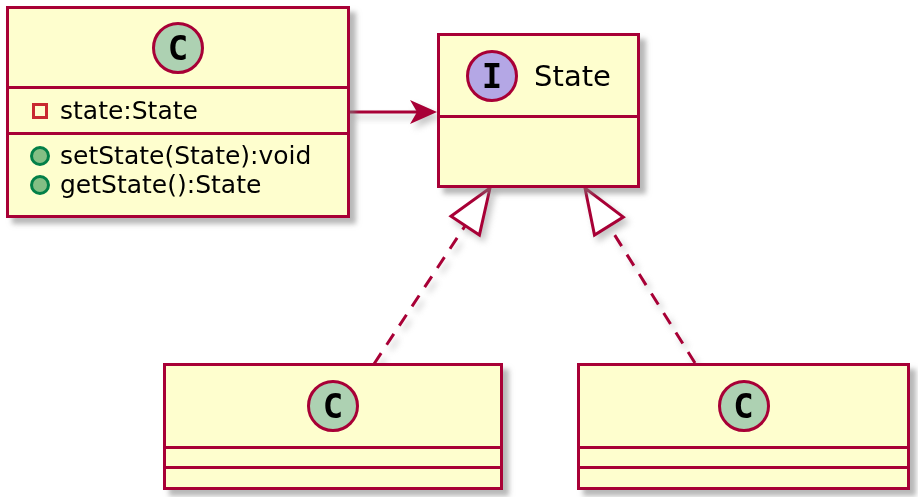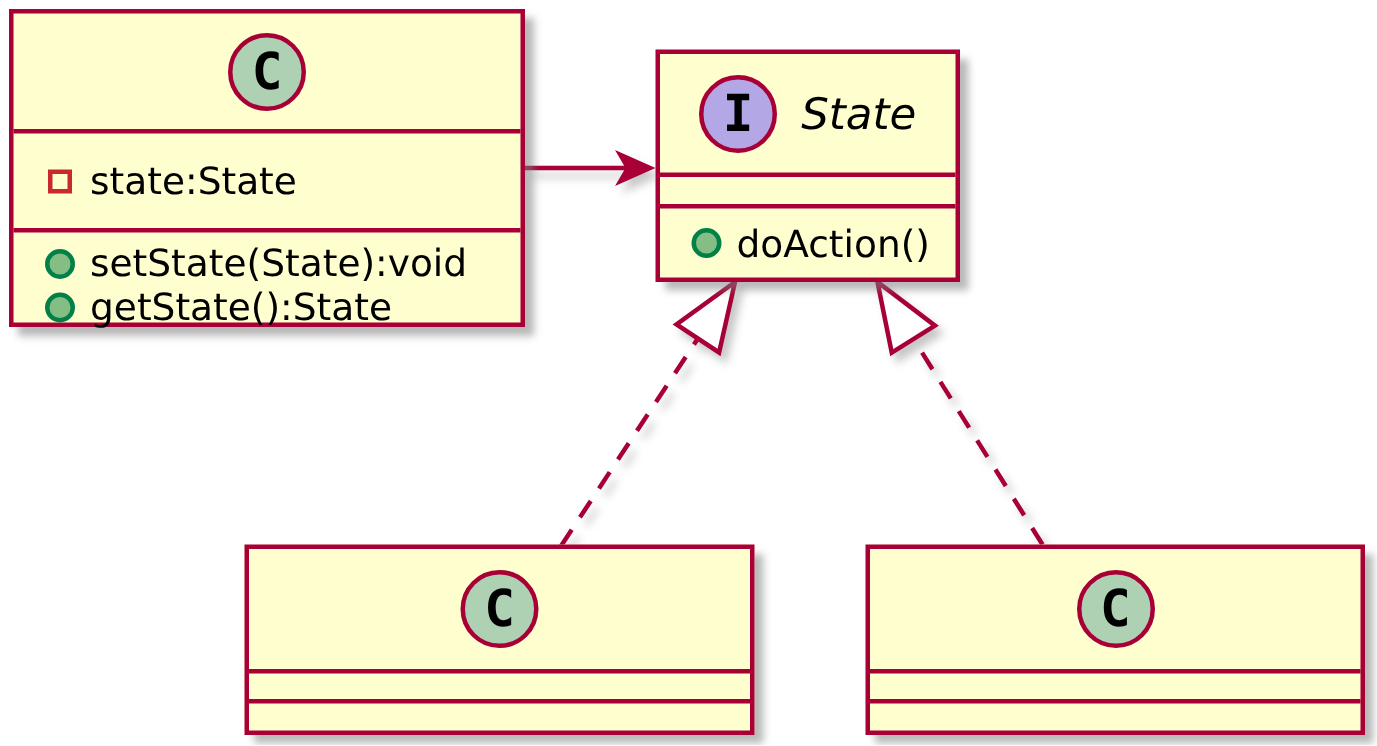--- a/index.html
+++ b/index.html
@@ -32,32 +32,32 @@
   .spot{
     box-sizing:border-box;width:52px;height:52px;border-radius:50%;
     border:3px solid var(--border);flex:0 0 auto;
     display:flex;align-items:center;justify-content:center;
     font-family:"DejaVu Sans Mono","Liberation Mono",monospace;font-weight:bold;
     font-size:34px;line-height:1;color:#000;
   }
   .spot.class{background:var(--class-spot);}
   .spot.interface{background:var(--interface-spot);}
   .uml-title{font-size:29px;white-space:nowrap;}
-  .uml-title.italic{font-style:italic;}
+  .uml-title.italic{}
   .uml-section{border-top:3px solid var(--border);box-sizing:border-box;flex:0 0 auto;}
   .uml-section.grow{flex:1 1 auto;}
   .member{display:flex;align-items:center;gap:10px;height:29px;padding-left:21px;font-size:25px;white-space:nowrap;}
   .dot{box-sizing:border-box;width:20px;height:20px;border-radius:50%;flex:0 0 auto;
        background:var(--method-fill);border:3px solid var(--method-border);}
   .sq{box-sizing:border-box;width:16px;height:16px;flex:0 0 auto;margin:0 2px;
       border:3px solid var(--field-border);background:transparent;}
 
   #box-context{left:6px;top:6px;width:344px;height:212px;}
   #box-context .uml-header{height:77px;}
-  #box-context .fields{height:66px;display:flex;align-items:center;}
+  #box-context .fields{height:46px;display:flex;align-items:center;}
   #box-context .methods{padding-top:6px;}
 
   #box-state{left:437px;top:33px;width:203px;height:155px;}
   #box-state .uml-header{height:79px;}
   #box-state .fields{height:21px;}
   #box-state .methods{display:flex;align-items:center;}
 
   #box-concrete-a{left:163px;top:363px;width:340px;height:127px;}
   #box-concrete-b{left:577px;top:363px;width:333px;height:127px;}
   #box-concrete-a .uml-header,#box-concrete-b .uml-header{height:80px;}
@@ -105,26 +105,20 @@
   </div>
 
   <div class="uml-box" id="box-state">
     <div class="uml-header">
       <span class="spot interface">
         <span>I</span>
       </span>
       <span class="uml-title italic">State</span>
     </div>
     <div class="uml-section fields"></div>
-    <div class="uml-section methods grow">
-      <div class="member">
-        <span class="dot"></span>
-        <span>doAction()</span>
-      </div>
-    </div>
   </div>
 
   <div class="uml-box" id="box-concrete-a">
     <div class="uml-header">
       <span class="spot class">
         <span>C</span>
       </span>
     </div>
     <div class="uml-section empty-1"></div>
     <div class="uml-section grow"></div>

